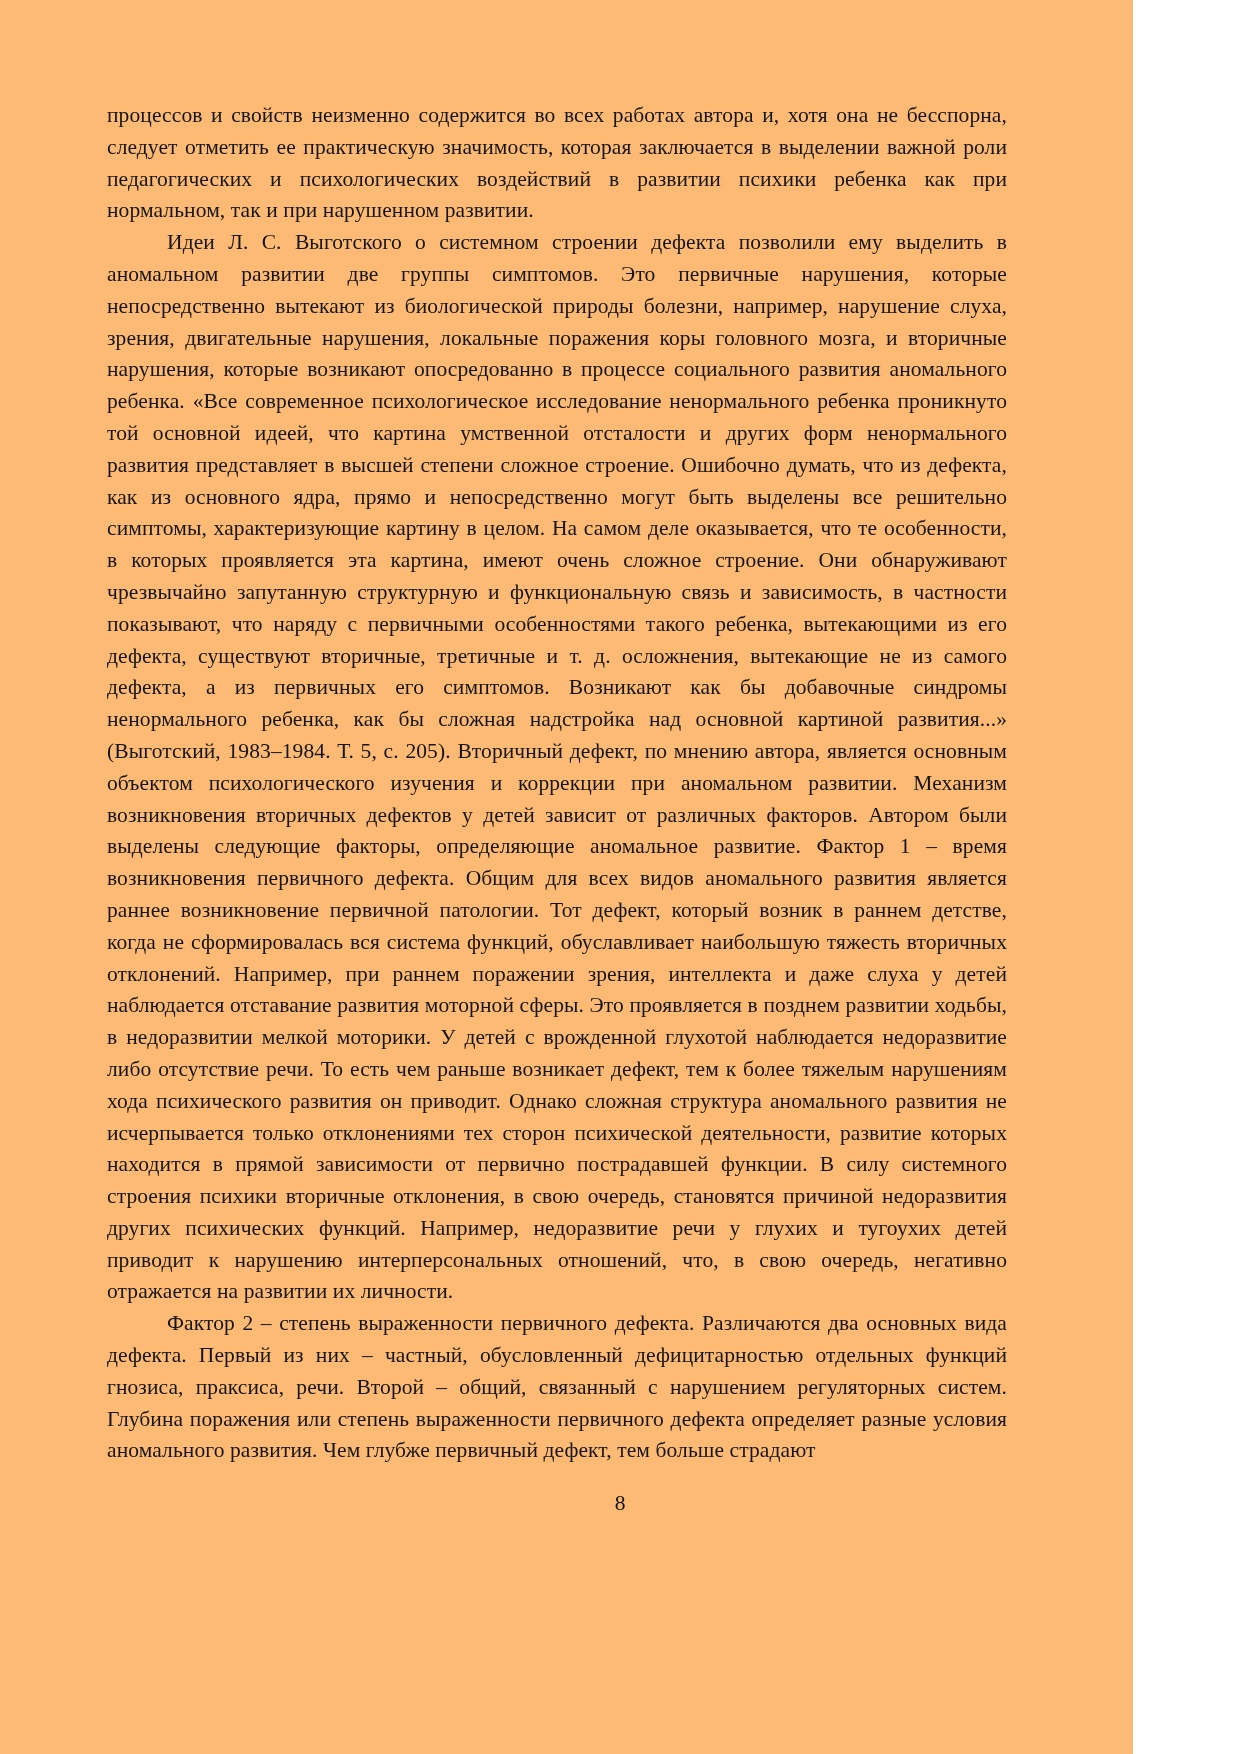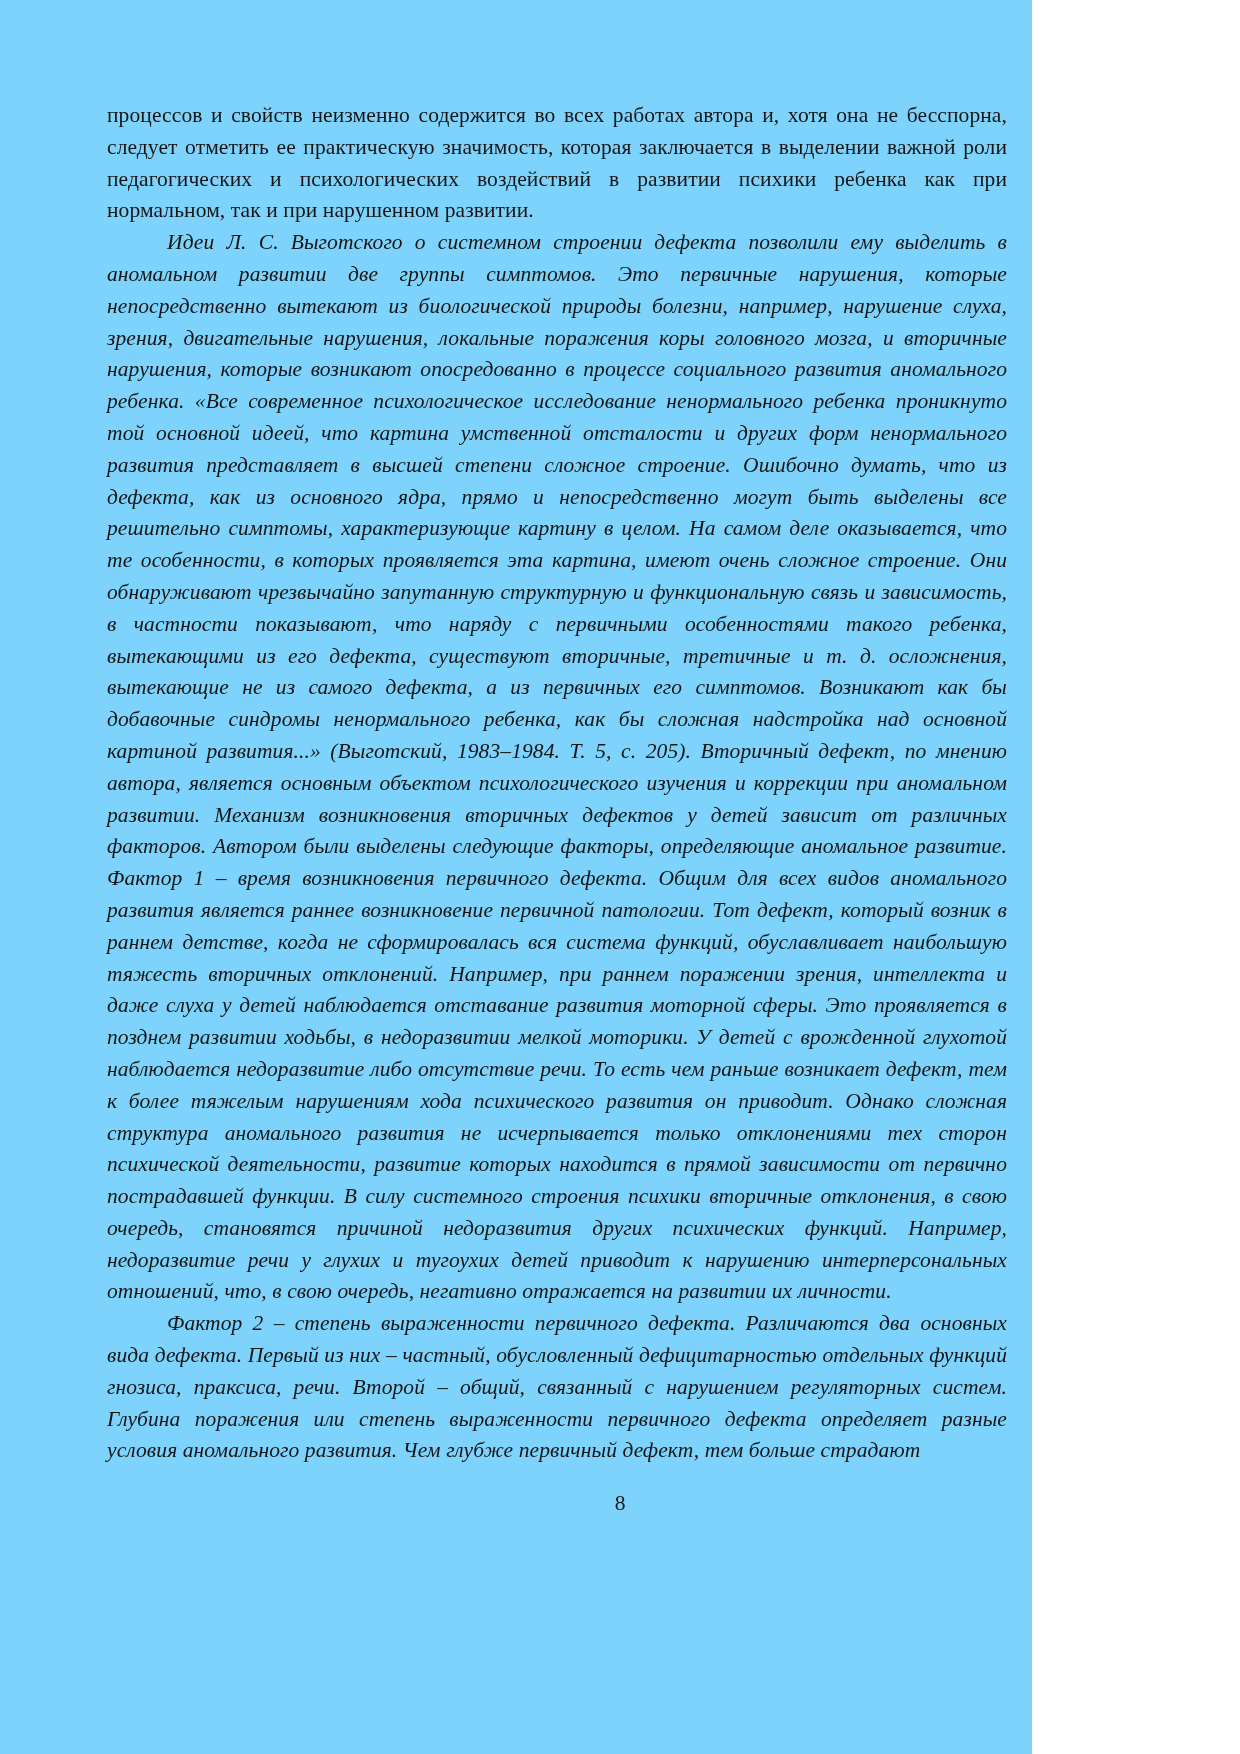--- a/index.html
+++ b/index.html
@@ -11,42 +11,41 @@
       width: 1240px;
       height: 1754px;
       position: relative;
       font-family: "Liberation Serif", "DejaVu Serif", serif;
       color: #151515;
     }
     .page {
       position: absolute;
       left: 0;
       top: 0;
-      width: 1032px;
+      width: 1133px;
       height: 1754px;
-      background: #7dd3fc;
+      background: #fdba74;
       overflow: hidden;
     }
     .text-block {
       position: absolute;
       left: 107px;
       top: 100px;
       width: 900px;
       font-size: 21.5px;
       line-height: 31.8px;
       text-align: justify;
       letter-spacing: 0.1px;
     }
     .text-block p {
       margin: 0;
       padding: 0;
     }
     .text-block p.indented {
       text-indent: 60px;
-      font-style: italic;
     }
     .page-number {
       position: absolute;
       left: 0;
       top: 1488px;
       width: 1240px;
       text-align: center;
       font-size: 21.5px;
       line-height: 31.8px;
     }

